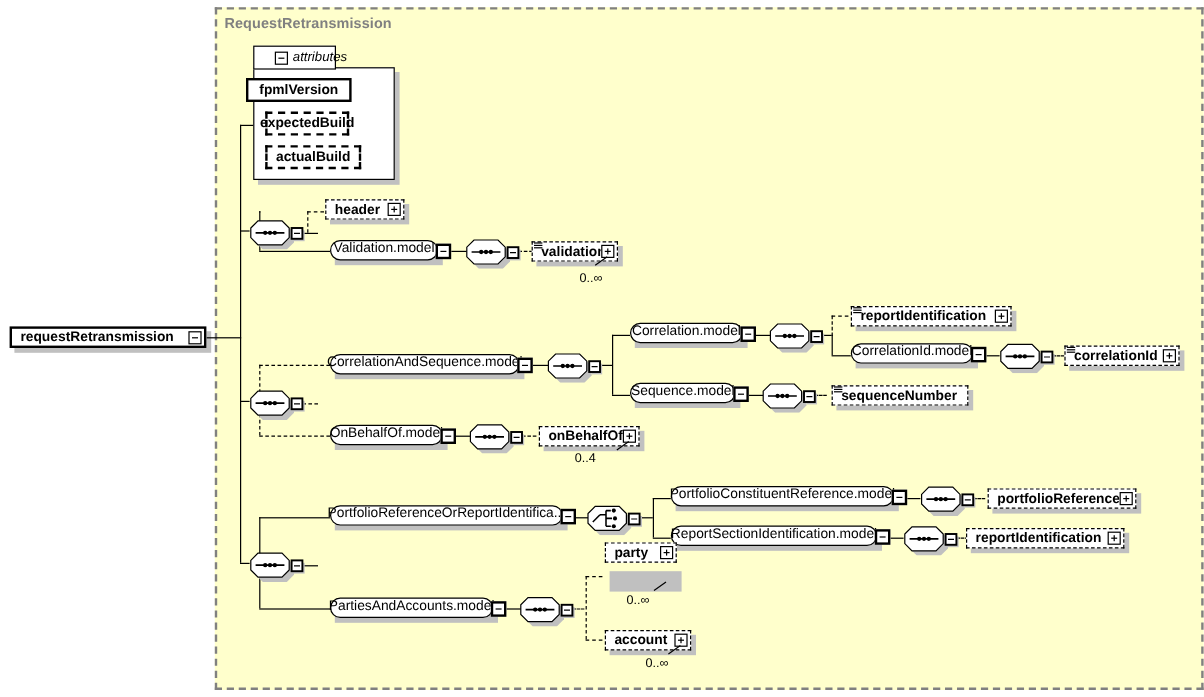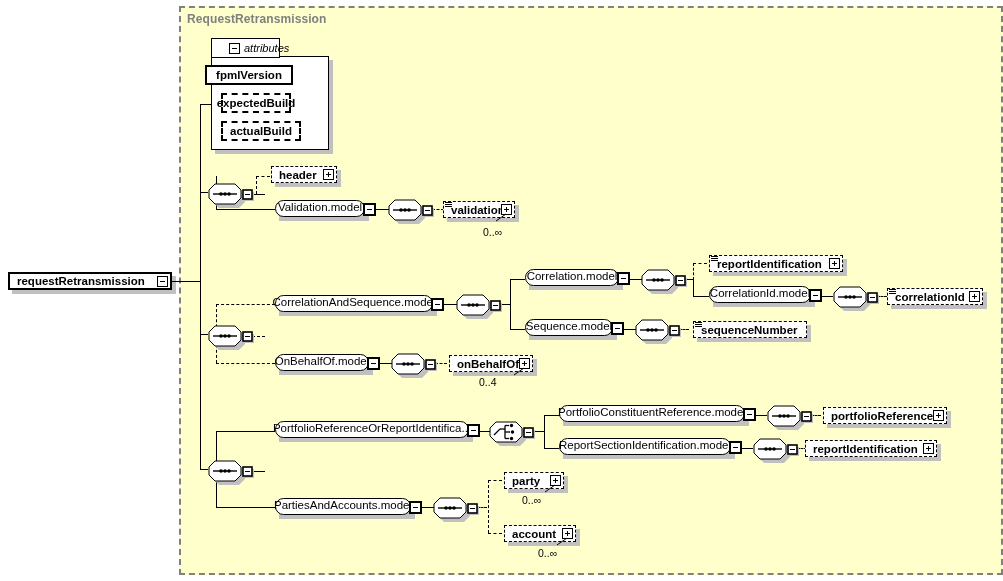--- a/index.html
+++ b/index.html
@@ -487,21 +487,21 @@
       <rect x="37" y="10" width="9" height="9" fill="#ffffff" stroke="#000" stroke-width="1.6"></rect>
       <line x1="39" y1="14.5" x2="44" y2="14.5" stroke="#000" stroke-width="1"></line>
     </svg>
   </div>
 
   <div class="ln h-dash" style="left:477px;top:507px;width:10px;"></div>
   <div class="ln v-dash" style="left:488px;top:480px;height:53px;"></div>
 
   <div class="ln h-dash" style="left:488px;top:480px;width:14px;"></div>
   <div class="shadow" style="left:508px;top:476px;width:60px;height:17px;"></div>
-  <div class="elem opt" style="left:504px;top:472px;width:60px;height:17px;">
+  <div class="elem opt" style="left:504px;top:452px;width:60px;height:17px;">
     <span class="elabel">party</span>
     <span class="sq plus" style="position:absolute;right:2px;top:2px;"></span>
   </div>
   <svg class="rep" style="left:544px;top:484px;" width="14" height="10">
       <path d="M1 8 L11 1" stroke="#000" stroke-width="1" fill="none"></path>
     </svg>
   <div class="occ" style="left:522px;top:494px;">0..∞</div>
 
   <div class="ln h-dash" style="left:488px;top:533px;width:14px;"></div>
   <div class="shadow" style="left:508px;top:529px;width:72px;height:17px;"></div>

